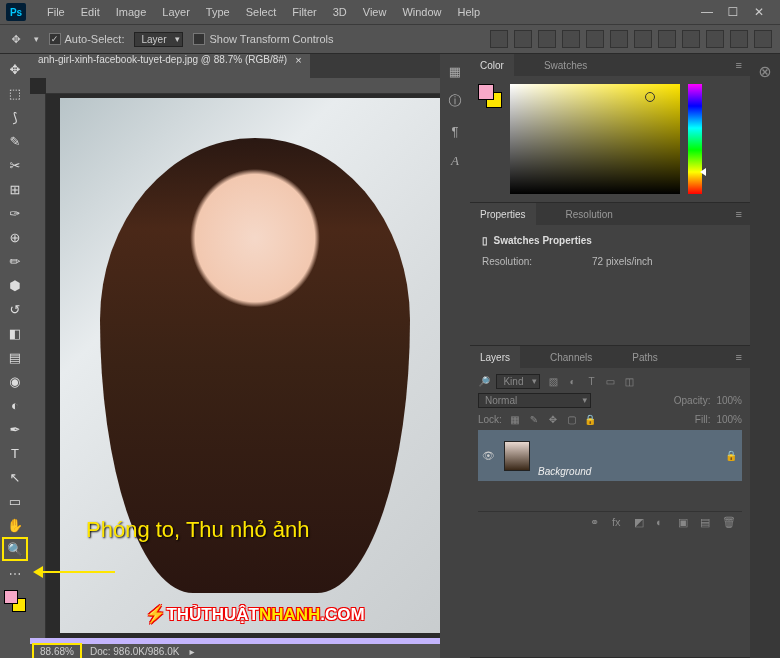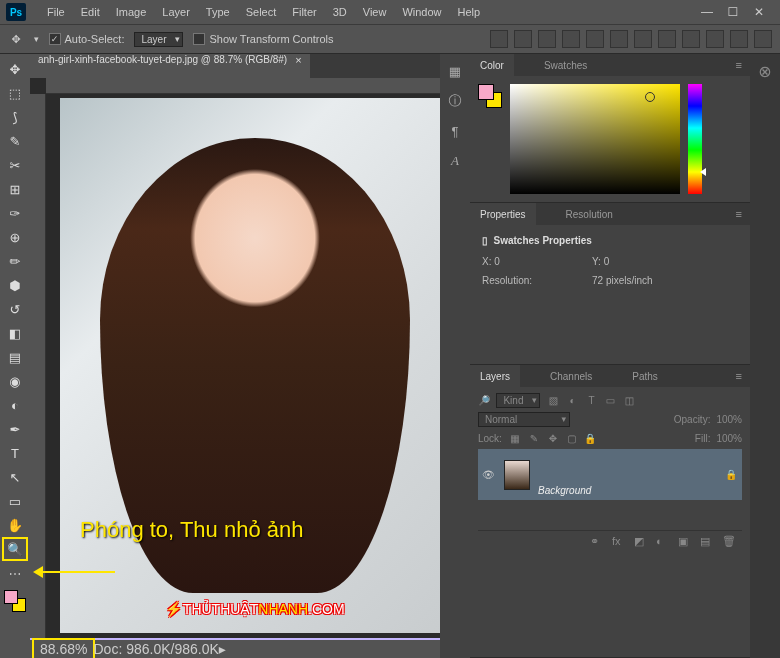--- a/index.html
+++ b/index.html
@@ -27,26 +27,26 @@
 .toolcol .sw .bg { position:absolute; width:14px; height:14px; background:#ffe600; border:1px solid #000; bottom:0; right:0; }
 .center { flex:1; display:flex; flex-direction:column; background:#2a2a2a; }
 .tabrow { height:24px; background:#3a3a3a; display:flex; align-items:center; }
 .tab { background:#535353; height:24px; display:flex; padding:0 8px; font-size:10px; color:#ddd; gap:8px; }
 .tab .x { font-size:11px; }
 .canvas-wrap { flex:1; position:relative; background:#2a2a2a; overflow:hidden; }
 .ruler-h { position:absolute; top:0; left:16px; right:0; height:16px; background:#535353; border-bottom:1px solid #333; }
 .ruler-v { position:absolute; top:16px; left:0; bottom:0; width:16px; background:#535353; border-right:1px solid #333; }
 .canvas { position:absolute; top:20px; left:30px; width:390px; height:535px; background:linear-gradient(135deg,#b8c4c8 0%,#e8ecee 30%,#d8dcde 60%,#c8ccce 100%); }
 .canvas .hair { position:absolute; top:40px; left:40px; right:40px; bottom:40px; background:radial-gradient(ellipse 55% 40% at 50% 22%, #f5d8c8 0%, #f2c8b0 35%, transparent 38%), linear-gradient(180deg, #2a1812 0%, #4a2818 20%, #3a2215 50%, #2a1510 100%); border-radius:50% 50% 30% 30% / 40% 40% 60% 60%; }
-.anno { position:absolute; bottom:90px; left:20px; color:#ffe600; font-size:22px; font-weight:500; text-shadow:1px 1px 2px #000;margin-top:24px; }
+.anno { position:absolute; bottom:90px; left:26px; color:#ffe600; font-size:22px; font-weight:500; text-shadow:1px 1px 2px #000;margin-top:24px; }
 .arrow { position:absolute; bottom:60px; left:-25px; width:80px; height:2px; background:#ffe600; }
 .arrow::before { content:""; position:absolute; left:-8px; top:-5px; border:6px solid transparent; border-right:10px solid #ffe600; }
-.wm { position:absolute; bottom:16px; left:50%; transform:translateX(-50%); font-size:14px; font-weight:normal; color:#fff; text-shadow:1px 1px 0 #e00,-1px -1px 0 #e00,1px -1px 0 #e00,-1px 1px 0 #e00; }
+.wm { position:absolute; bottom:8px; left:50%; transform:translateX(-50%); font-size:17px; font-weight:bold; color:#fff; text-shadow:1px 1px 0 #e00,-1px -1px 0 #e00,1px -1px 0 #e00,-1px 1px 0 #e00; }
 .wm .b { color:#ffe600; }
-.statusbar { height:20px; background:#535353; display:flex; align-items:center; font-size:14px; padding:0 4px; gap:0; border-top:2px solid #c4b5fd; }
+.statusbar { height:20px; background:#535353; display:flex; align-items:center; font-size:10px; padding:0 4px; gap:10px; border-top:6px solid #c4b5fd; }
 .statusbar .zoom { outline:2px solid #ffe600; padding:1px 6px; }
 .midstrip { width:30px; background:#424242; display:flex; flex-direction:column; align-items:center; padding-top:8px; gap:12px; }
 .midstrip span { width:18px; height:18px; display:flex; align-items:center; justify-content:center; color:#aaa; font-size:13px; }
 .panels { width:280px; background:#424242; display:flex; flex-direction:column; }
 .panel { border-bottom:1px solid #2a2a2a; }
 .ptabs { height:22px; background:#383838; display:flex; align-items:center;gap:20px; }
 .ptab { padding:0 10px; height:22px; display:flex; align-items:center; font-size:10px; color:#999; }
 .ptab.active { background:#424242; color:#ddd; }
 .ptabs .menu-ico { margin-left:auto; padding:0 8px; color:#999; }
 .color-panel { padding:8px; display:flex; gap:8px; }
@@ -216,24 +216,20 @@
         <div class="ptab active">Properties</div>
         <div class="ptab">Resolution</div>
         <span class="menu-ico">≡</span>
       </div>
       <div class="props-body">
         <div class="hdr">
             <span>▯</span>
             <span>Swatches Properties</span>
           </div>
         <div class="row">
-          <span><span>X:</span> <span>0</span></span>
-          <span><span>Y:</span> <span>0</span></span>
-        </div>
-        <div class="row">
             <span>Resolution:</span> 
             <span>72 pixels/inch</span>
           </div>
         <div style="height:60px"></div>
       </div>
     </div>
 
     <div class="panel" style="flex:1">
       <div class="ptabs">
         <div class="ptab active">Layers</div>
@@ -247,21 +243,21 @@
           <div class="sel">Kind</div>
           <div class="icons">
             <span>▧</span>
             <span>◐</span>
             <span>T</span>
             <span>▭</span>
             <span>◫</span>
           </div>
         </div>
         <div class="ctrl">
-          <div class="sel" style="width:92px">Normal</div>
+          <div class="sel" style="width:113px">Normal</div>
           <span style="margin-left:auto">Opacity:</span>
           <span>100%</span>
         </div>
         <div class="ctrl">
           <span>Lock:</span>
           <div class="icons">
             <span>▦</span>
             <span>✎</span>
             <span>✥</span>
             <span>▢</span>

